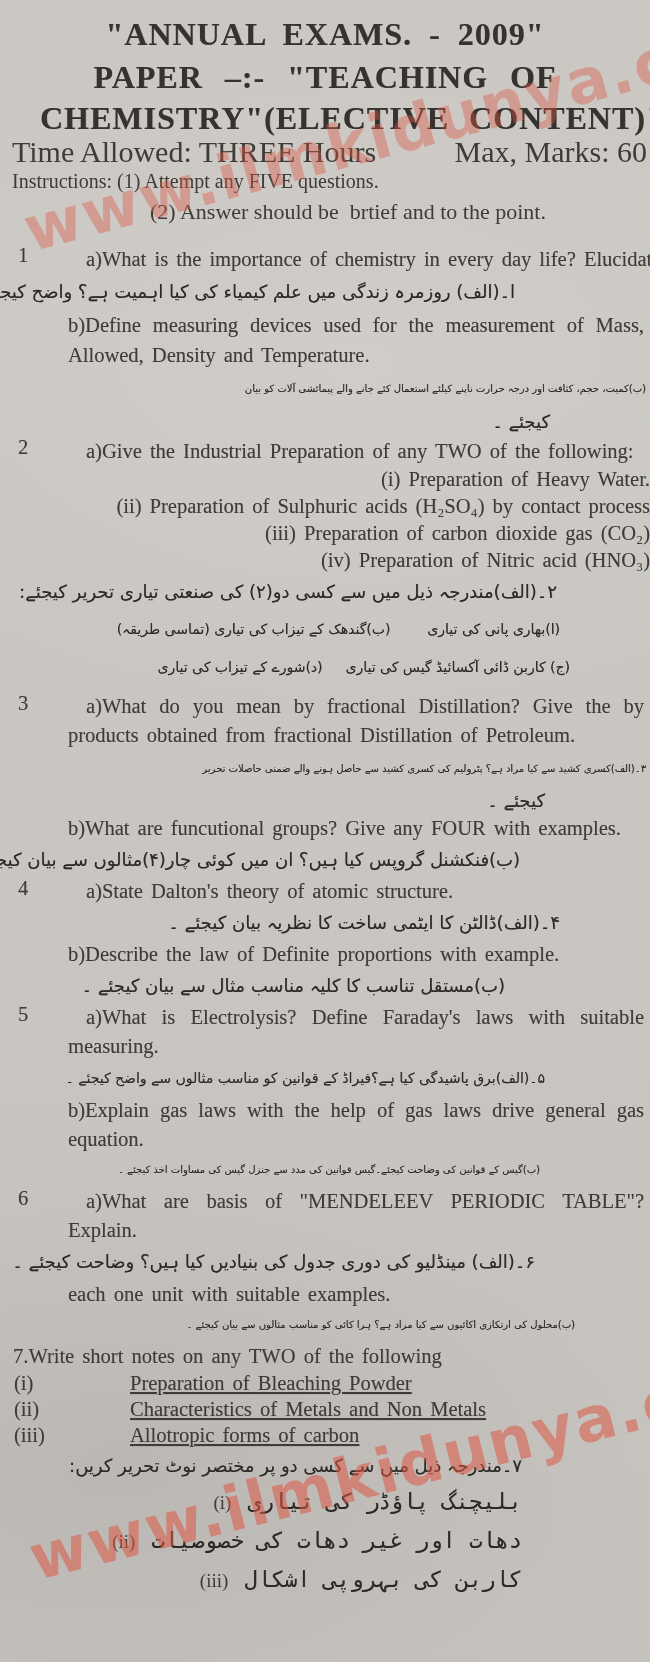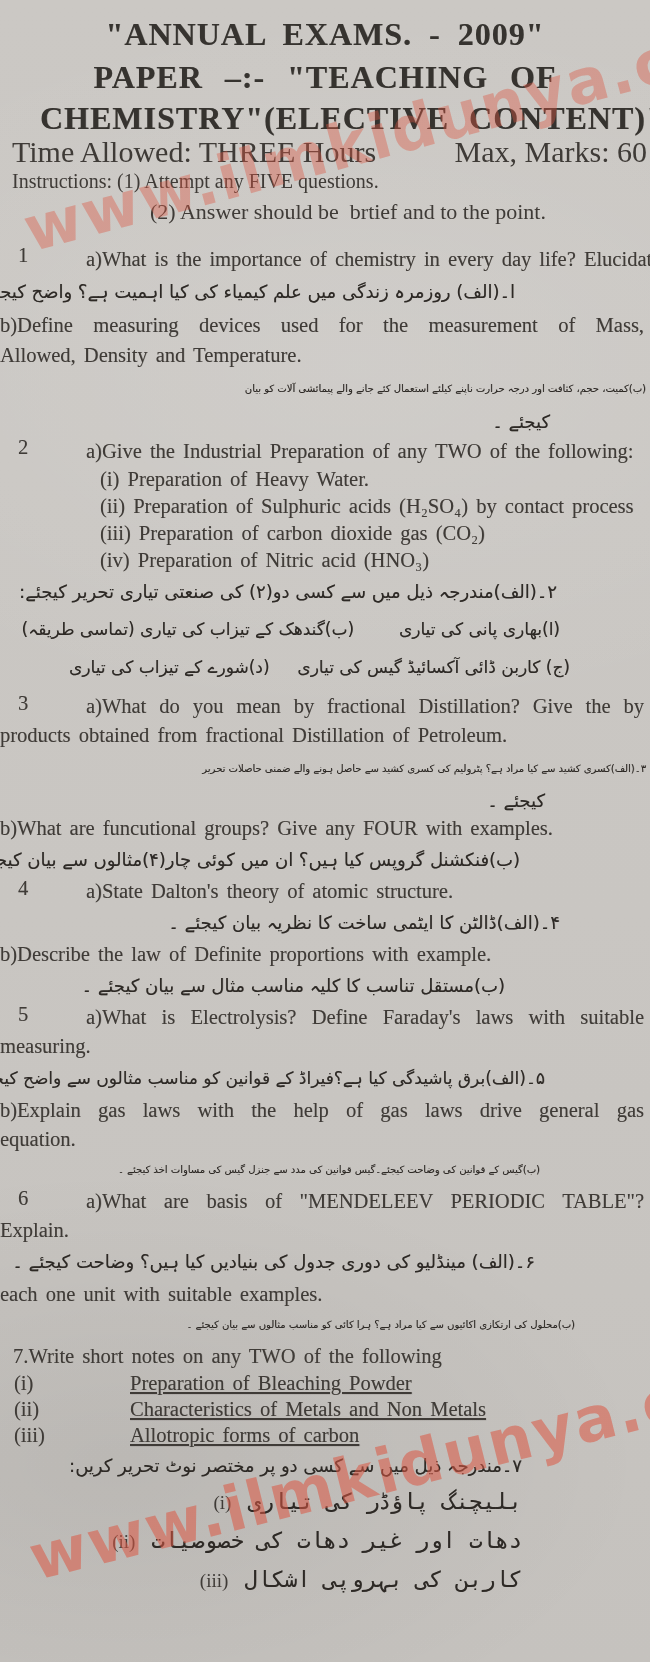--- a/index.html
+++ b/index.html
@@ -33,40 +33,40 @@
   .t1{line-height:44px;padding-top:12px;text-align:center;word-spacing:8px;}
   .t2{line-height:42px;text-align:center;word-spacing:13px;}
   .t3{line-height:40px;padding-left:40px;word-spacing:11px;}
   .meta{display:flex;justify-content:space-between;line-height:28px;
         font-size:30px;padding-left:12px;padding-right:3px;}
   .instr{line-height:30px;font-size:20px;padding-left:12px;}
   .instr2{line-height:32px;font-size:22px;padding-left:150px;white-space:pre;}
   
   .en{
     font-size:20.5px;white-space:nowrap;word-spacing:3px;
-    color:#3f3b37;
+    padding-left:68px;color:#3f3b37;
     text-shadow:0.3px 0.3px 0.5px rgba(63,59,55,.35);
   }
   .stretch{text-align:justify;text-align-last:justify;padding-right:6px;}
-  .ind100{padding-left:100px;}
+  .ind100{padding-left:100px;text-align:right;}
   .noind{padding-left:13px;}
   .qrow{display:flex;}
   .qnum{flex:0 0 52px;padding-left:18px;font-size:20.5px;
         text-shadow:0.3px 0.3px 0.5px rgba(63,59,55,.35);}
   .qtext{flex:1;font-size:20.5px;white-space:nowrap;word-spacing:3px;
          padding-left:16px;padding-right:6px;
          text-shadow:0.3px 0.3px 0.5px rgba(63,59,55,.35);}
   
   .ur{
     font-family:"DejaVu Sans",sans-serif;
     direction:rtl;text-align:right;white-space:nowrap;
     font-size:18px;color:#2d2925;
     text-shadow:0.3px 0.3px 0.4px rgba(45,41,37,.4);
   }
-  .urm{font-size:17px;}
+  .urm{font-size:14px;}
   .url{font-size:10px;}
   .ur7{direction:ltr;text-align:right;padding-right:128px;white-space:nowrap;}
   .ur7 .lbl{font-family:"Liberation Serif","DejaVu Serif",serif;
             font-size:19px;color:#3f3b37;margin-right:16px;}
   .ur7 .txt{font-family:Liberation Mono, monospace;font-size:22px;color:#2d2925;
             text-shadow:0.3px 0.3px 0.4px rgba(45,41,37,.4);}
   .q7row{display:flex;padding-left:14px;}
   .q7label{flex:0 0 116px;font-size:20.5px;
            text-shadow:0.3px 0.3px 0.5px rgba(63,59,55,.35);}
   .q7text{flex:1;font-size:20.5px;white-space:nowrap;word-spacing:3px;

